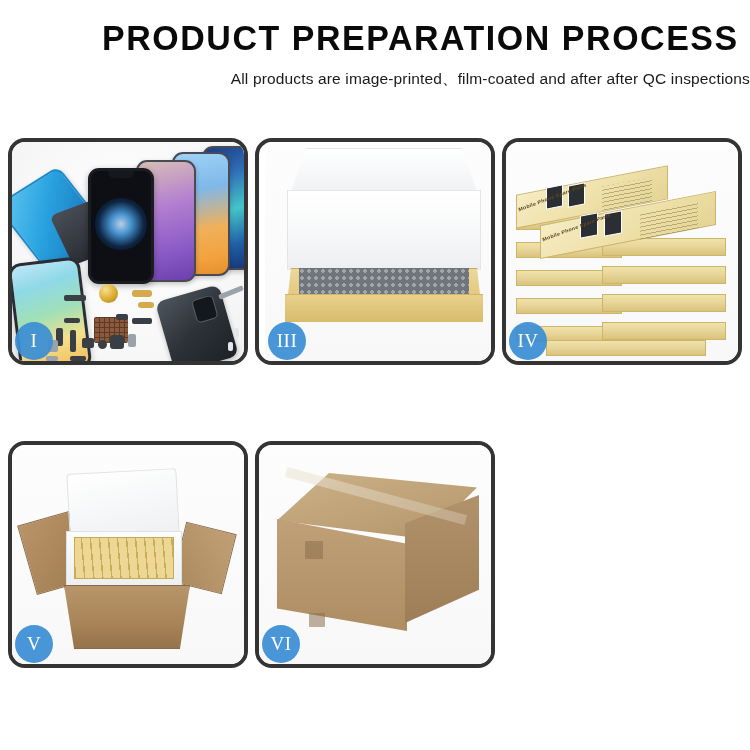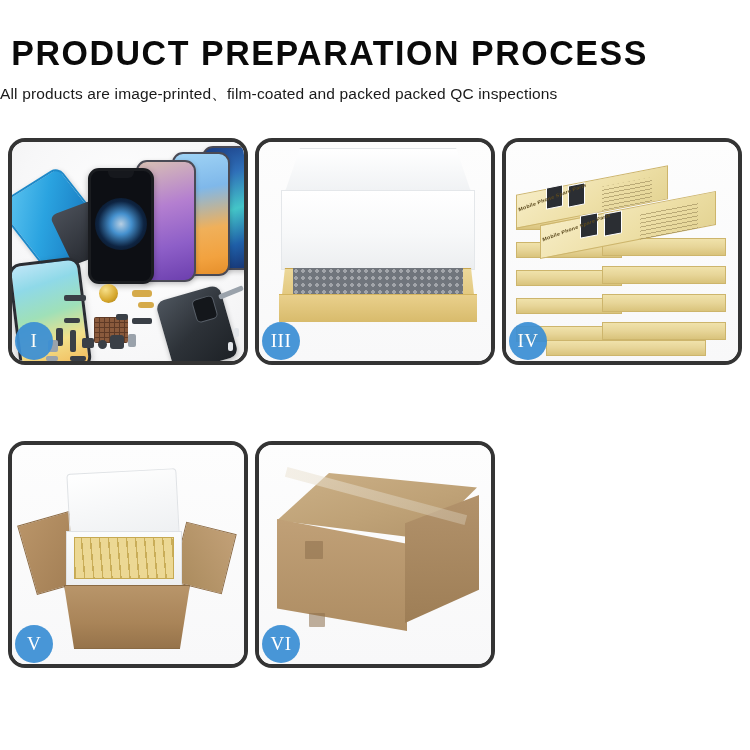--- a/index.html
+++ b/index.html
@@ -5,21 +5,21 @@
   * { box-sizing: border-box; margin: 0; padding: 0; }
   html, body {
     width: 750px; height: 750px;
     background: #ffffff;
     font-family: "Liberation Sans", sans-serif;
     overflow: hidden;
   }
   .page { position: relative; width: 750px; height: 750px; background: #fff; }
 
   
-  .header { text-align: left; padding-top: 33px; }
+  .header { text-align: right; padding-top: 18px; }
   .title {
     font-size: 35px;
     font-weight: bold;
     letter-spacing: 1.6px;
     color: #0a0a0a;
     font-family: "Liberation Sans", sans-serif;
     white-space: nowrap;
     transform: scaleX(0.97);
   }
   .subtitle {
@@ -182,21 +182,21 @@
     background: linear-gradient(180deg,#2b3f6e,#16203a); opacity:.8; border-radius: 3px;
   }
   .flex2b {
     position: absolute; left: 16px; top: 178px; width: 74px; height: 34px;
     background: linear-gradient(180deg,#22262c,#15181c); opacity:.8; border-radius: 3px;
   }
   .tab2 { position:absolute; width:8px; height:10px; background:#c25a7a; opacity:.75; left: 26px; top: 22px; border-radius:1px; }
   .gold2 { position:absolute; width:9px; height:20px; background:#c9963c; opacity:.85; border-radius:2px; }
 
   
-  .p3 { background: linear-gradient(180deg,#fdfdfd,#f8f8f9); }
+  .p3 { background: linear-gradient(180deg,#fdfdfd,#f8f8f9); margin-left: 6px; }
   .lid3 {
     position: absolute; left: 26px; top: 6px; width: 186px; height: 44px;
     background: linear-gradient(180deg,#ffffff,#f0f2f4);
     border: 1px solid #e2e5e8;
     clip-path: polygon(8% 0, 92% 0, 100% 100%, 0 100%);
   }
   .foam3 {
     position: absolute; left: 22px; top: 48px; width: 194px; height: 80px;
     background: linear-gradient(180deg,#ffffff 0%,#f7f8f9 55%,#eceef0 100%);
     border: 1px solid #e4e7ea;
@@ -312,21 +312,21 @@
     position: absolute; background: rgba(140,112,76,.55); border-radius: 1px;
   }
 </style>
 </head>
 <body>
 
 <div class="page">
 
   <div class="header">
     <div class="title">PRODUCT PREPARATION PROCESS</div>
-    <div class="subtitle">All products are image-printed、film-coated and packed packed QC inspections</div>
+    <div class="subtitle">All products are image-printed、film-coated and after after QC inspections</div>
   </div>
 
   <div class="grid">
 
     <div class="panel">
       <div class="stage p1">
         <div class="ph ph-blue"></div>
         <div class="ph ph-teal"></div>
         <div class="ph ph-orange"></div>
         <div class="ph ph-purple"></div>

